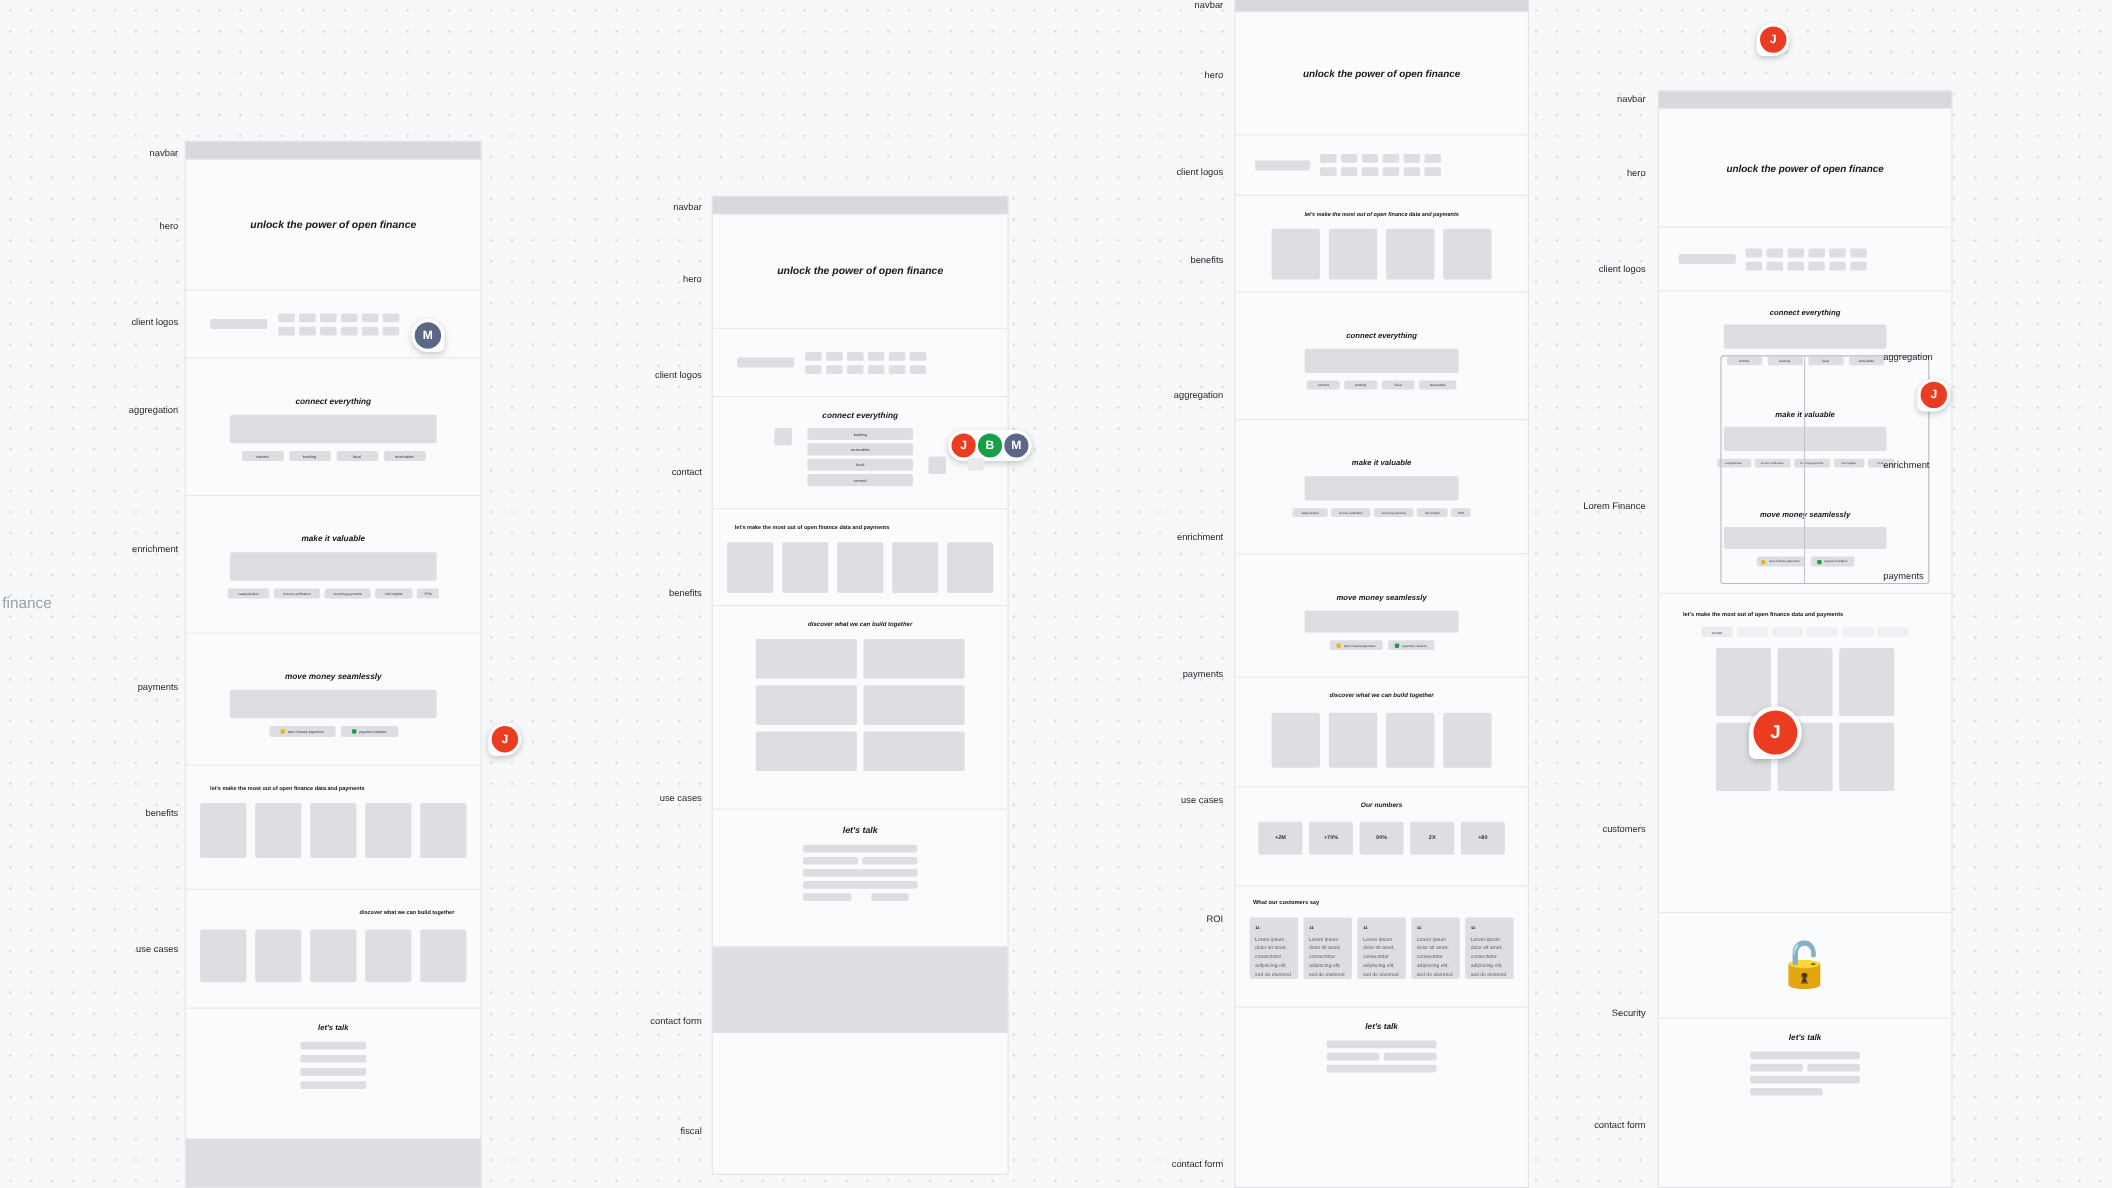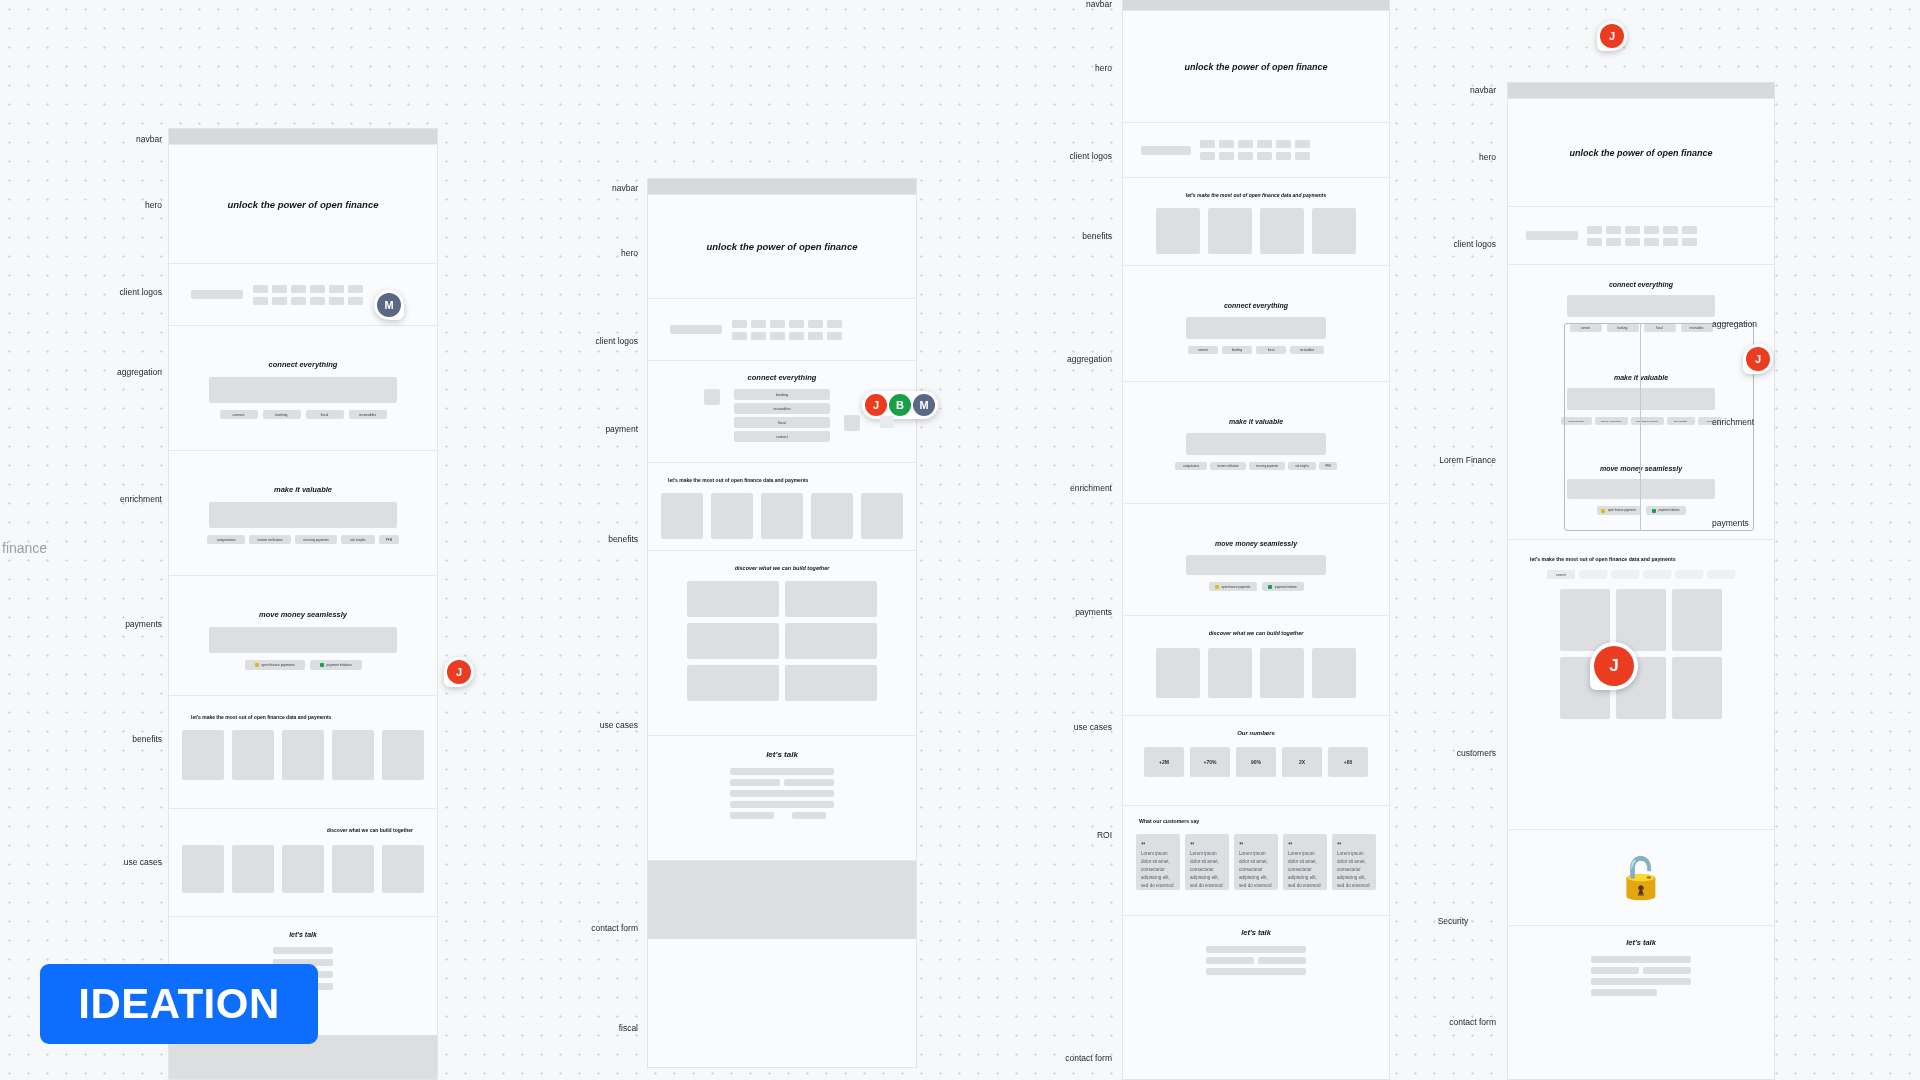--- a/index.html
+++ b/index.html
@@ -249,21 +249,21 @@
           <div class="bar" style="width:34px;height:7px;margin:0 0 0 14px;"></div>
         </div>
       </div>
     </div>
     <div style="height:78px;background:#dcdee2;"></div>
   </div>
 
   <div class="lbl" style="left:556px;top:188px;width:82px;">navbar</div>
   <div class="lbl" style="left:556px;top:253px;width:82px;">hero</div>
   <div class="lbl" style="left:546px;top:341px;width:92px;">client logos</div>
-  <div class="lbl" style="left:546px;top:429px;width:92px;">payment</div>
+  <div class="lbl" style="left:546px;top:429px;width:92px;">contact</div>
   <div class="lbl" style="left:546px;top:539px;width:92px;">benefits</div>
   <div class="lbl" style="left:546px;top:725px;width:92px;">use cases</div>
   <div class="lbl" style="left:540px;top:928px;width:98px;">contact form</div>
   <div class="lbl" style="left:546px;top:1028px;width:92px;">fiscal</div>
 
   <div class="frame" style="left:1122px; top:-6px; width:268px; height:1086px;">
     <div class="navbar sect"></div>
 
     <div class="sect" style="height:112px;display:flex;align-items:center;justify-content:center;">
       <div class="h" style="font-size:9px;">unlock the power of open finance</div>
@@ -504,21 +504,21 @@
   </div>
 
   <div style="position:absolute;left:1564px;top:323px;width:190px;height:208px;border:1px solid #b7bac0;border-radius:3px;pointer-events:none;"></div>
   <div class="vline" style="left:1640px;top:323px;height:208px;"></div>
 
   <div class="lbl" style="left:1414px;top:90px;width:82px;">navbar</div>
   <div class="lbl" style="left:1414px;top:157px;width:82px;">hero</div>
   <div class="lbl" style="left:1404px;top:244px;width:92px;">client logos</div>
   <div class="lbl" style="left:1404px;top:460px;width:92px;">Lorem Finance</div>
   <div class="lbl" style="left:1410px;top:753px;width:86px;">customers</div>
-  <div class="lbl" style="left:1410px;top:921px;width:86px;text-align:center;">Security</div>
+  <div class="lbl" style="left:1410px;top:921px;width:86px;">Security</div>
   <div class="lbl" style="left:1398px;top:1022px;width:98px;">contact form</div>
 
   <div class="lbl r" style="left:1712px;top:324px;">aggregation</div>
   <div class="lbl r" style="left:1712px;top:422px;">enrichment</div>
   <div class="lbl r" style="left:1712px;top:523px;">payments</div>
 
   <div class="pin flip" style="left:374px;top:290px;">
     <i style="background:#5a6785">M</i>
   </div>
   <div class="pin" style="left:444px;top:657px;">
@@ -534,15 +534,14 @@
   <div class="pin" style="left:1597px;top:21px;">
     <i style="background:#ea3c21">J</i>
   </div>
   <div class="pin" style="left:1743px;top:344px;">
     <i style="background:#ea3c21">J</i>
   </div>
   <div class="pin" style="left:1590px;top:642px;width:48px;height:48px;">
     <i style="background:#ea3c21;width:40px;height:40px;font-size:17px;">J</i>
   </div>
 
-  <div class="ideation">IDEATION</div>
 
 </div>
 
 </body></html>

